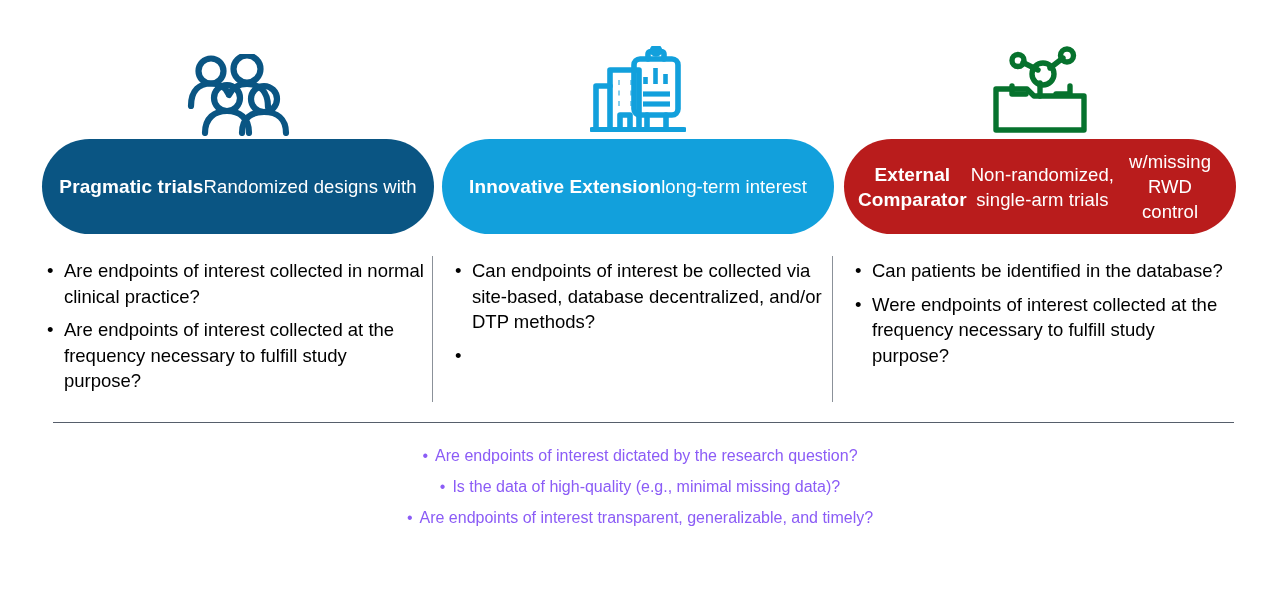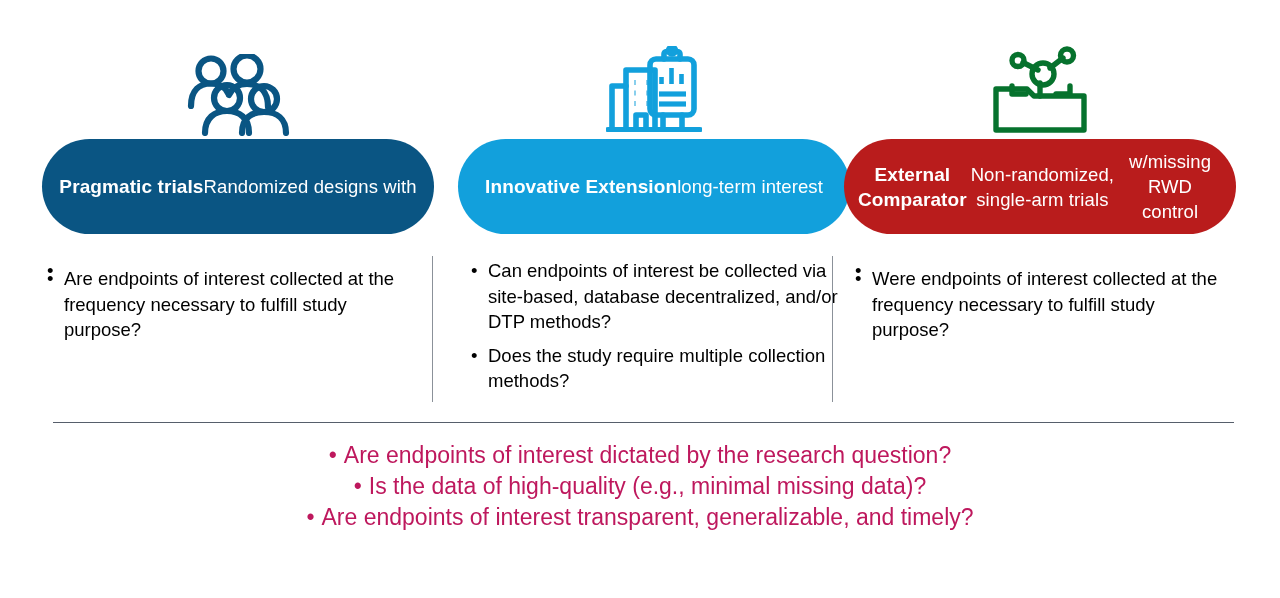--- a/index.html
+++ b/index.html
@@ -24,21 +24,21 @@
   }
 
   
   .col {
     position: absolute;
     top: 0;
     width: 400px;
     height: 598px;
   }
   #col-0 { left: 38px; }
-  #col-1 { left: 454px; }
+  #col-1 { left: 438px; }
   #col-2 { left: 840px; }
 
   .icon-wrap {
     position: absolute;
     top: 44px;
     left: 0;
     width: 400px;
     height: 92px;
     display: flex;
     align-items: flex-end;
@@ -129,23 +129,23 @@
 
   
   .footer {
     position: absolute;
     left: 0;
     top: 440px;
     width: 1280px;
     text-align: center;
   }
   .footer-line {
-    font-size: 23px;
+    font-size: 16px;
     line-height: 31px;
-    color: #be185d;
+    color: #8b5cf6;
     white-space: nowrap;
   }
   .footer-line .dot {
     margin-right: 7px;
   }
 </style>
 </head>
 <body>
 
 <div class="board">
@@ -174,21 +174,21 @@
         </g>
       </svg>
     </div>
 
     <div class="pill" id="pill-0">
       <div class="pill-title">Pragmatic trials</div>
       <div class="pill-sub">Randomized  designs with</div>
     </div>
 
     <ul class="bullets" id="bullets-0">
-      <li><span class="dot">•</span></li>
+      <li><span class="dot">•</span><span>Are endpoints of interest collected in normal clinical practice?</span></li>
       <li><span class="dot">•</span><span>Are endpoints of interest collected at the frequency necessary to fulfill study purpose?</span></li>
     </ul>
   </div>
 
   <div class="col" id="col-1">
 
     <div class="icon-wrap">
       <svg width="96" height="90" viewBox="0 0 96 90" aria-hidden="true">
         <g fill="none" stroke="#12a0dc" stroke-width="5.6" stroke-linecap="round" stroke-linejoin="round">
 
@@ -231,21 +231,21 @@
       </svg>
     </div>
 
     <div class="pill" id="pill-1">
       <div class="pill-title">Innovative Extension</div>
       <div class="pill-sub">long-term  interest</div>
     </div>
 
     <ul class="bullets" id="bullets-1">
       <li><span class="dot">•</span><span>Can endpoints of interest be collected via site-based, database decentralized,  and/or DTP methods?</span></li>
-      <li><span class="dot">•</span><span>Does the study require multiple collection methods?</span></li>
+      <li><span class="dot">•</span></li>
     </ul>
   </div>
 
   <div class="col" id="col-2">
 
     <div class="icon-wrap">
       <svg width="100" height="90" viewBox="0 0 100 90" aria-hidden="true">
         <g fill="none" stroke="#06722d" stroke-width="5.4" stroke-linecap="round" stroke-linejoin="round">
 
           <path d="M33 16.5 L48 24"></path>
@@ -265,21 +265,21 @@
       </svg>
     </div>
 
     <div class="pill" id="pill-2">
       <div class="pill-title">External Comparator</div>
       <div class="pill-sub">Non-randomized,  single-arm  trials</div>
       <div class="pill-sub">w/missing RWD control</div>
     </div>
 
     <ul class="bullets" id="bullets-2">
-      <li><span class="dot">•</span></li>
+      <li><span class="dot">•</span><span>Can patients be identified in the database?</span></li>
       <li><span class="dot">•</span><span>Were endpoints of interest collected at the frequency necessary to fulfill study purpose?</span></li>
     </ul>
   </div>
 
   <div class="vdiv" id="vdiv-1"></div>
   <div class="vdiv" id="vdiv-2"></div>
   <div class="hdiv"></div>
 
   <div class="footer">
     <div class="footer-line"><span class="dot">•</span><span>Are endpoints of interest dictated by the research question?</span></div>

